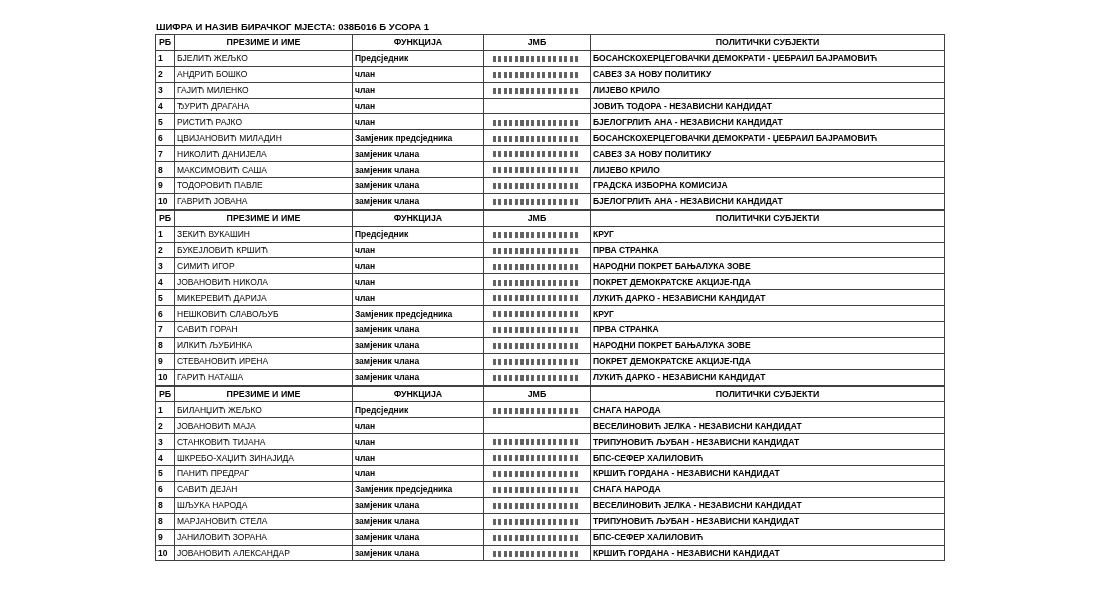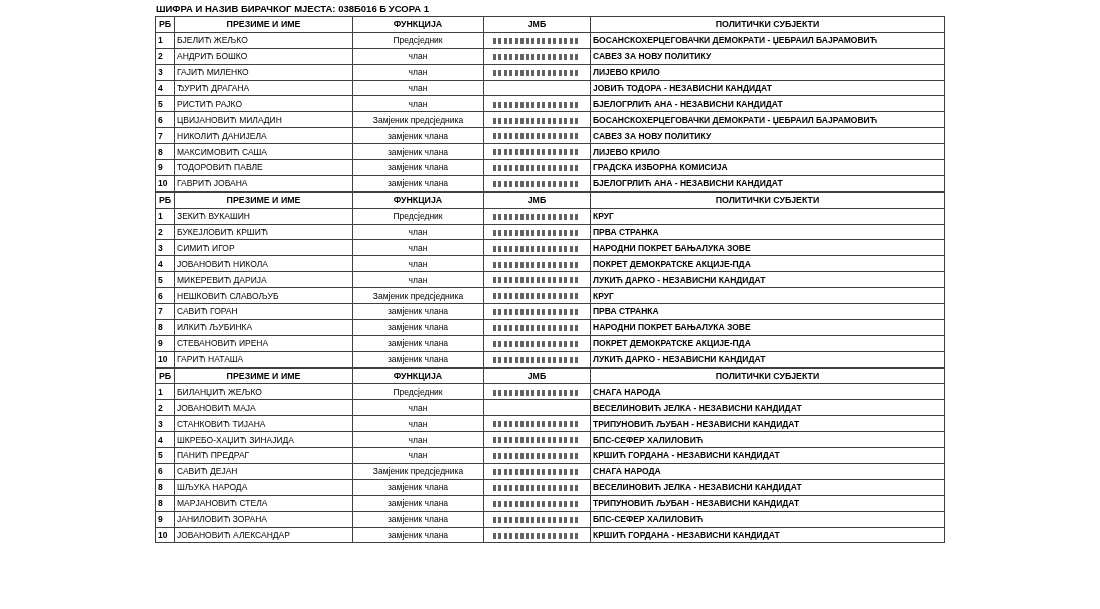--- a/index.html
+++ b/index.html
@@ -8,21 +8,21 @@
     width: 1100px;
     height: 609px;
     background: #ffffff;
     overflow: hidden;
     font-family: "Liberation Sans", "DejaVu Sans", sans-serif;
     color: #000000;
   }
   .doc {
     position: absolute;
     left: 155px;
-    top: 2px;
+    top: 20px;
     width: 789px;
   }
   .station-title {
     font-size: 9.5px;
     font-weight: bold;
     line-height: 11px;
     padding: 1px 0 2px 1px;
     white-space: nowrap;
   }
   table.roster {
@@ -46,21 +46,21 @@
     padding-left: 1px;
   }
   table.roster tr.hdr-row td {
     font-weight: bold;
     text-align: center;
     font-size: 8.8px;
     margin-left: 38px;
   }
   td.rb   { font-weight: bold; padding-left: 2px; }
   td.name { font-weight: normal; }
-  td.fn   { font-weight: normal; text-align: center; }
+  td.fn   { font-weight: bold; }
   td.jmb  { text-align: center; }
   td.subject { font-weight: bold; }
   .redact {
     display: inline-block;
     width: 88px;
     height: 6px;
     background: repeating-linear-gradient(90deg, #3c3c3c 0px, #3c3c3c 3px, rgba(60,60,60,0) 3px, rgba(60,60,60,0) 5.5px);
     filter: blur(0.6px);
     opacity: 0.8;
     vertical-align: middle;

